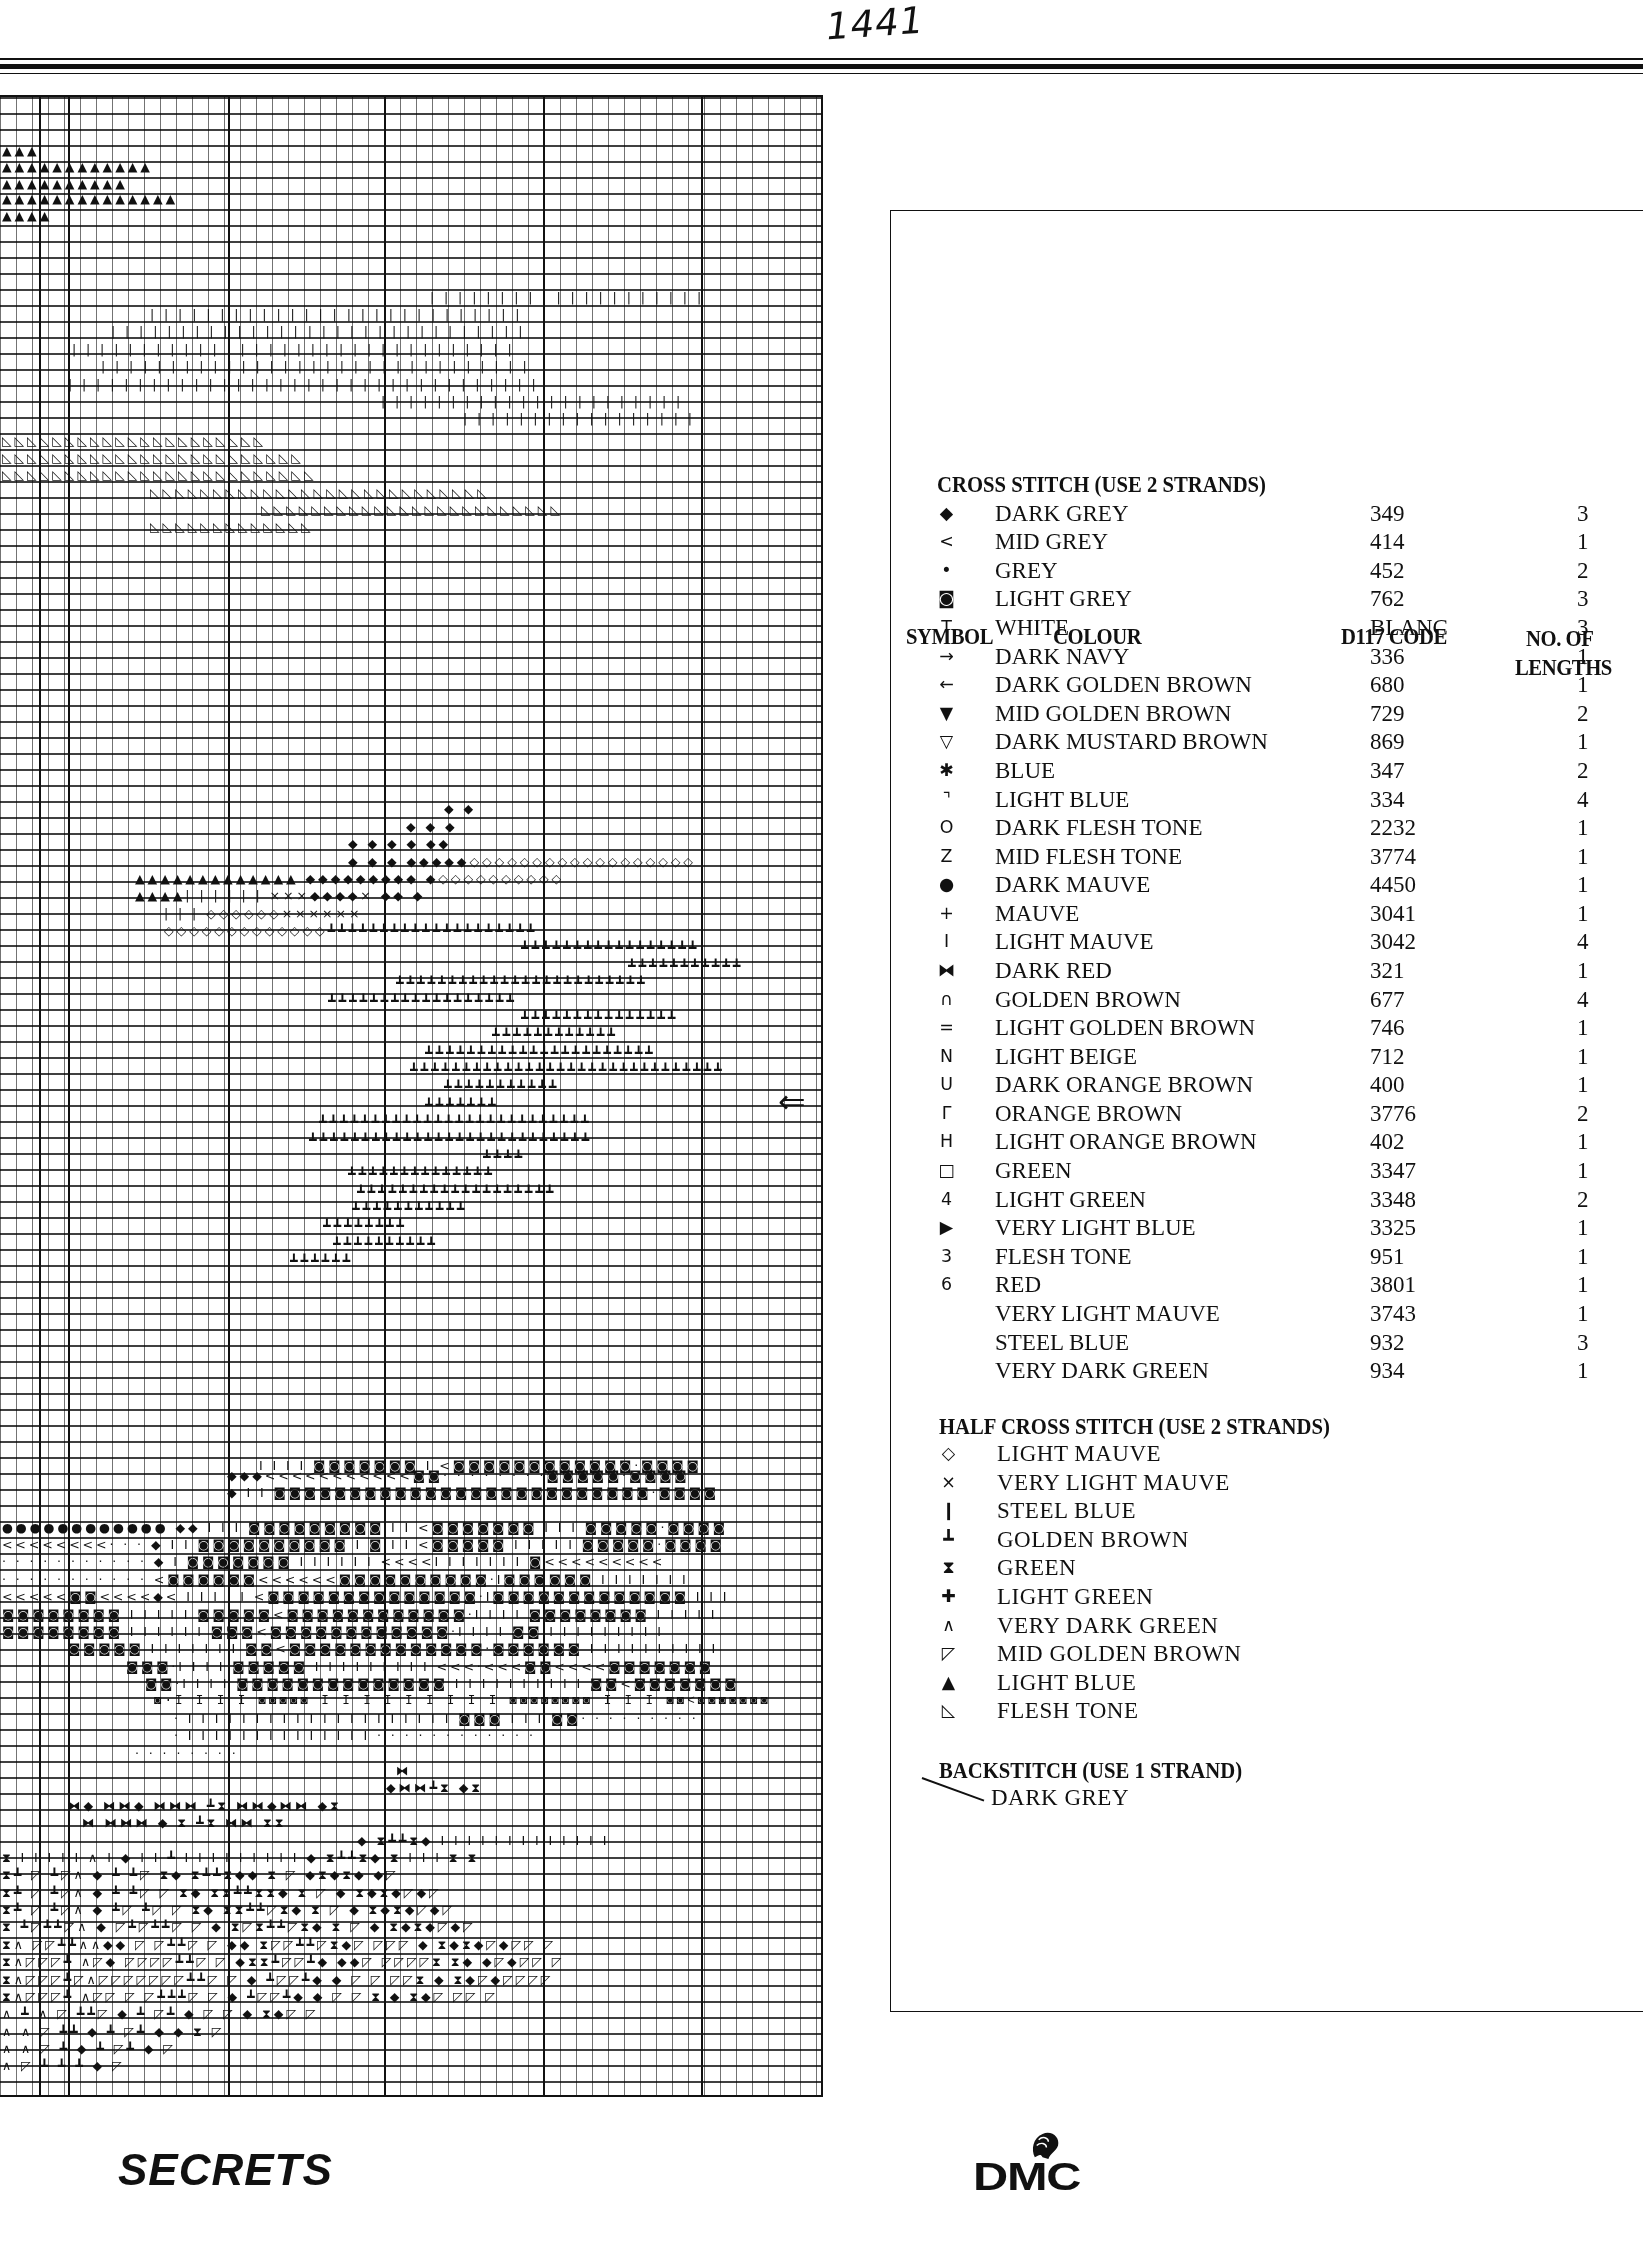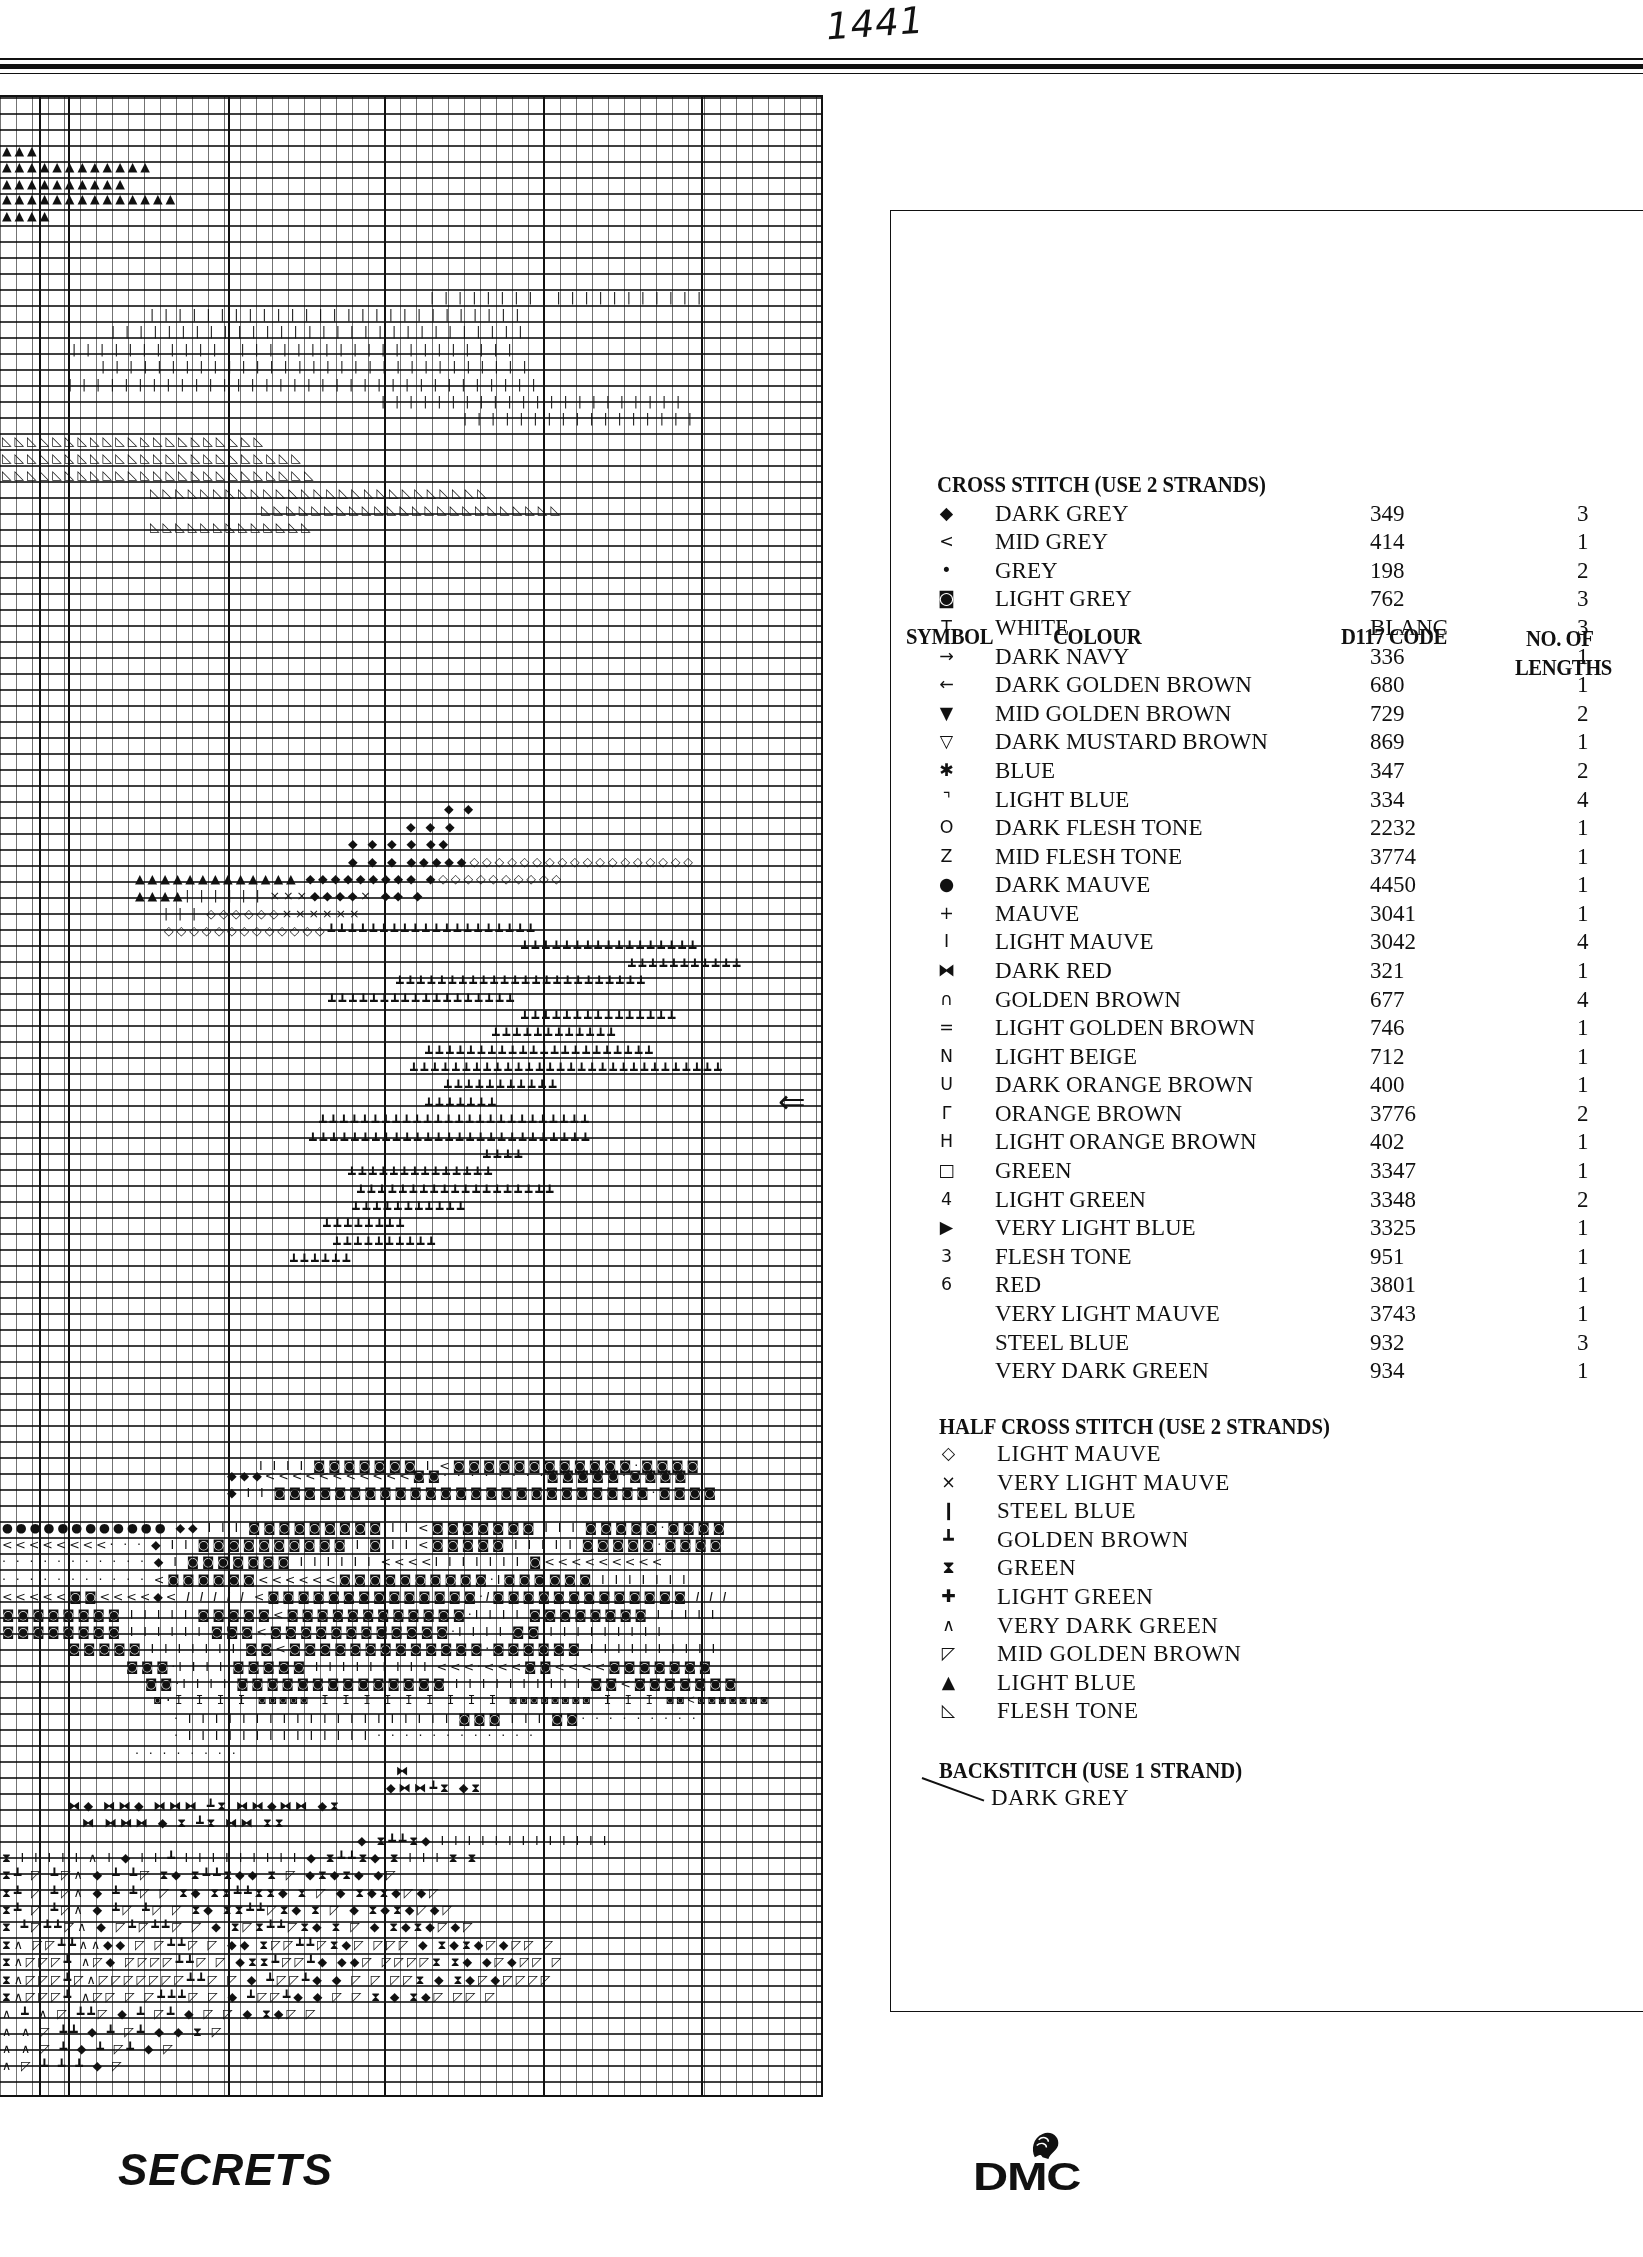--- a/index.html
+++ b/index.html
@@ -100,21 +100,21 @@
     <div class="stitch-row" style="top: 1218px; left: 323px;">┻┻┻┻┻┻┻┻</div>
     <div class="stitch-row" style="top: 1236px; left: 333px;">┻┻┻┻┻┻┻┻┻┻</div>
     <div class="stitch-row" style="top: 1253px; left: 290px;">┻┻┻┻┻┻</div>
     <div class="stitch-row" style="top: 1468px; left: 227px;">◆◆◆&lt;&lt;&lt;&lt;&lt;&lt;&lt;&lt;&lt;&lt;&lt;◙◙· · · · · · · ·◙◙◙◙◙·◙◙◙◙</div>
     <div class="stitch-row" style="top: 1485px; left: 227px;">◆ I I ◙◙◙◙◙◙◙◙◙◙◙◙◙◙◙◙◙◙◙◙◙◙◙◙◙·◙◙◙◙</div>
     <div class="stitch-row" style="top: 1458px; left: 227px; margin-left: 32px;">I I I I ◙◙◙◙◙◙◙ I &lt;◙◙◙◙◙◙◙◙◙◙◙◙·◙◙◙◙</div>
     <div class="stitch-row" style="top: 1520px; left: 1.9px;">●●●●●●●●●●●● ◆◆ I I I ◙◙◙◙◙◙◙◙◙ I I &lt;◙◙◙◙◙◙◙ I I I ◙◙◙◙◙·◙◙◙◙</div>
     <div class="stitch-row" style="top: 1537px; left: 1.9px;">&lt;&lt;&lt;&lt;&lt;&lt;&lt;&lt;· · · ◆ I I ◙◙◙◙◙◙◙◙◙◙ I ◙ I I &lt;◙◙◙◙◙ I I I I I ◙◙◙◙◙·◙◙◙◙</div>
     <div class="stitch-row" style="top: 1554px; left: 1.9px;">· · · · · · · · · · · ◆ I ◙◙◙◙◙◙◙ I I I I I I &lt;&lt;&lt;&lt;I I I I I I I ◙&lt;&lt;&lt;&lt;&lt;&lt;&lt;&lt;&lt;</div>
     <div class="stitch-row" style="top: 1572px; left: 1.9px;">· · · · · · · · · · · &lt;◙◙◙◙◙◙&lt;&lt;&lt;&lt;&lt;&lt;◙◙◙◙◙◙◙◙◙◙·I◙◙◙◙◙◙ I I I I I I I</div>
-    <div class="stitch-row" style="top: 1589px; left: 1.9px; font-style: italic;">&lt;&lt;&lt;&lt;&lt;◙◙&lt;&lt;&lt;&lt;◆&lt; I I I I I &lt;◙◙◙◙◙◙◙◙◙◙◙◙◙◙·I◙◙◙◙◙◙◙◙◙◙◙◙◙ I I I</div>
+    <div class="stitch-row" style="top: 1589px; left: 1.9px;">&lt;&lt;&lt;&lt;&lt;◙◙&lt;&lt;&lt;&lt;◆&lt; I I I I I &lt;◙◙◙◙◙◙◙◙◙◙◙◙◙◙·I◙◙◙◙◙◙◙◙◙◙◙◙◙ I I I</div>
     <div class="stitch-row" style="top: 1607px; left: 1.9px;">◙◙◙◙◙◙◙◙ I I I I I ◙◙◙◙◙&lt;◙◙◙◙◙◙◙◙◙◙◙◙·I I I I ◙◙◙◙◙◙◙◙ I I I I I</div>
     <div class="stitch-row" style="top: 1624px; left: 1.9px;">◙◙◙◙◙◙◙◙ I I I I I I ◙◙◙&lt;◙◙◙◙◙◙◙◙◙◙◙◙·I I I I ◙◙ I I I I I I I I I</div>
     <div class="stitch-row" style="top: 1641px; left: 68px;">◙◙◙◙◙ I I I I I I I ◙◙&lt;◙◙◙◙◙◙◙◙◙◙◙◙◙·◙◙◙◙◙◙ I I I I I I I I I I</div>
     <div class="stitch-row" style="top: 1659px; left: 126px;">◙◙◙·I I I I ◙◙◙◙◙ I I I I I I I I I &lt;&lt;&lt;·&lt;&lt;&lt;◙◙&lt;&lt;&lt;&lt;◙◙◙◙◙◙◙</div>
     <div class="stitch-row" style="top: 1676px; left: 145px;">◙◙·I I I I ◙◙◙◙◙◙◙◙◙◙◙◙◙◙ I I I I I I I I I I ◙◙&lt;◙◙◙◙◙◙◙</div>
     <div class="stitch-row" style="top: 1694px; left: 154px; font-family: Liberation Mono, monospace;">◙·I I I I ◙◙◙◙◙ I I I I I I I I I ◙◙◙◙◙◙◙◙ I I I ◙◙&lt;◙◙◙◙◙◙◙</div>
     <div class="stitch-row" style="top: 1711px; left: 174px;">· I I I I I I I I I I I I I I I I I I I I   ◙◙◙ I I I ◙◙· · · · · · · · ·</div>
     <div class="stitch-row" style="top: 1728px; left: 174px;">· I I I I I I I I I I I I I I   · · · · · · · · · · · ·</div>
     <div class="stitch-row" style="top: 1746px; left: 135px;">· · · · · · · ·</div>
     <div class="stitch-row" style="top: 1763px; left: 396px;">⧓</div>
@@ -157,21 +157,21 @@
       </div>
       <div class="legend-row" style="top: 316px;">
         <span class="sym">&lt;</span>
         <span class="colour">MID GREY</span>
         <span class="code">414</span>
         <span class="len">1</span>
       </div>
       <div class="legend-row" style="top: 345px;">
         <span class="sym">•</span>
         <span class="colour">GREY</span>
-        <span class="code">198</span>
+        <span class="code">452</span>
         <span class="len">2</span>
       </div>
       <div class="legend-row" style="top: 373px;">
         <span class="sym">◙</span>
         <span class="colour">LIGHT GREY</span>
         <span class="code">762</span>
         <span class="len">3</span>
       </div>
       <div class="legend-row" style="top: 402px;">
         <span class="sym">T</span>

